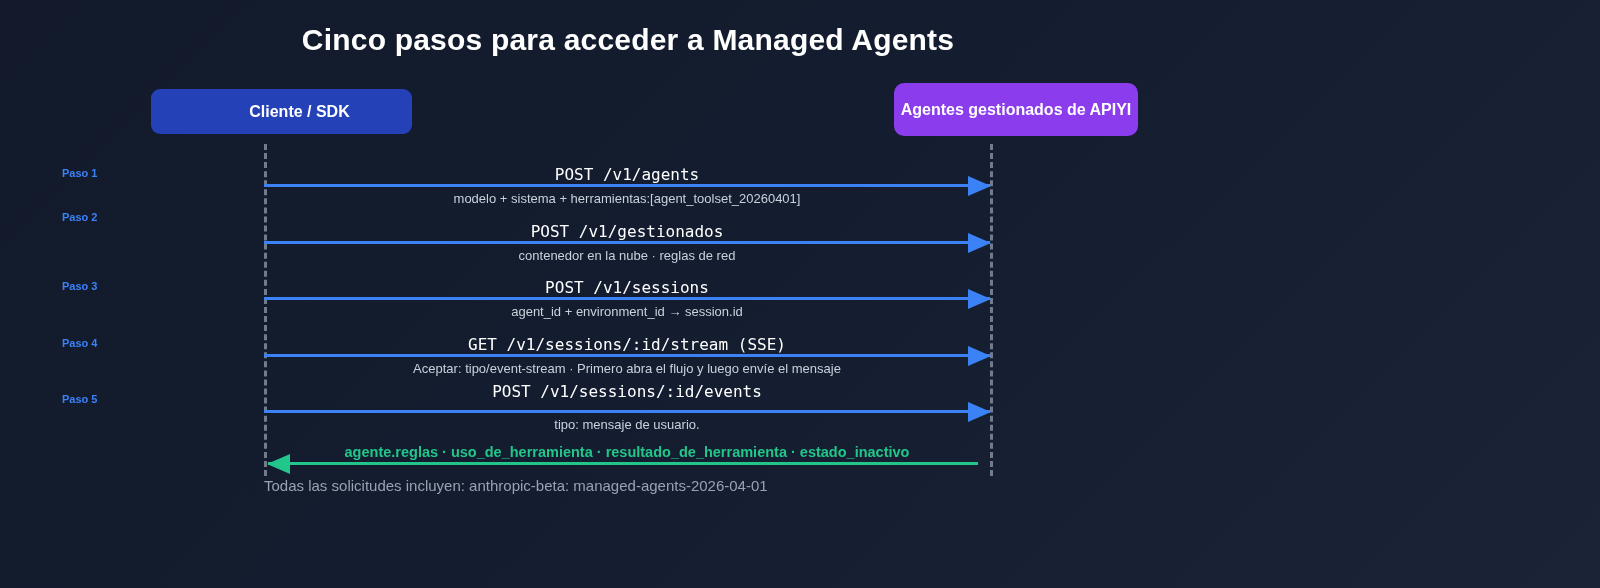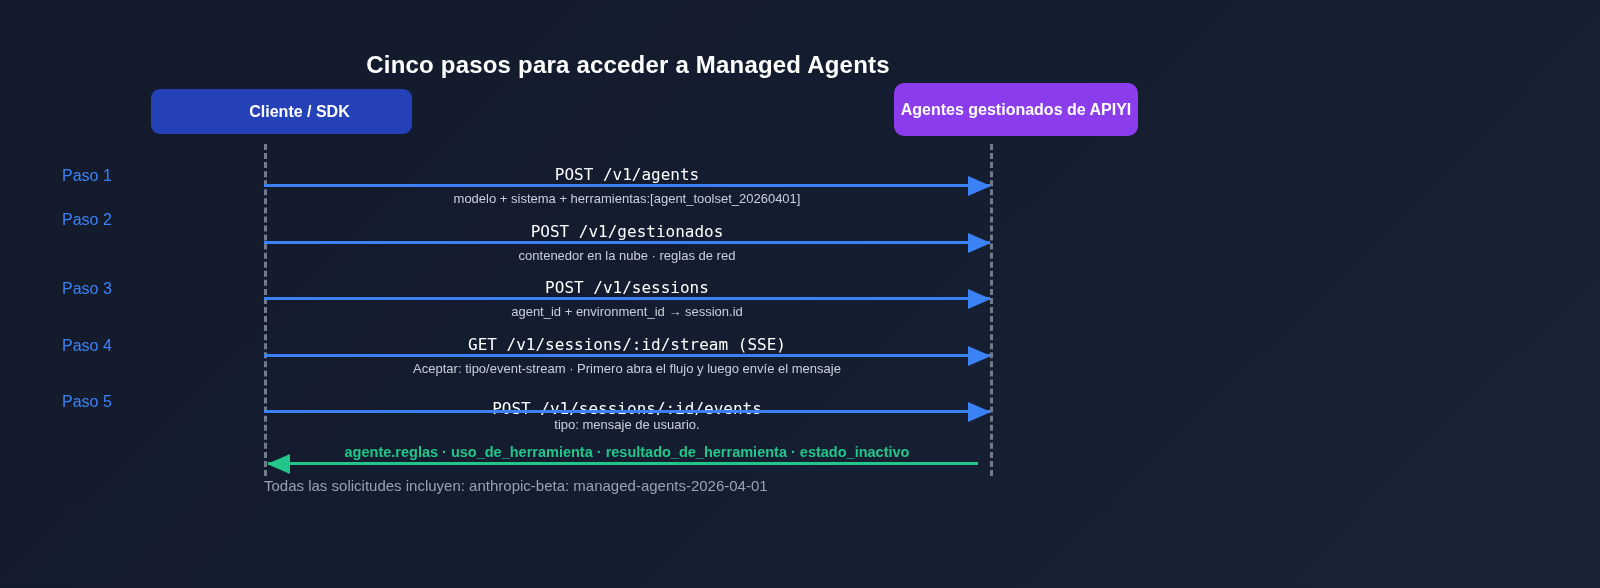--- a/index.html
+++ b/index.html
@@ -23,26 +23,25 @@
     overflow: hidden;
   }
 
   
   .title {
     position: absolute;
     left: 0;
     top: 23px;
     width: 1256px;
     text-align: center;
-    font-size: 24px;
+    font-size: 30px;
     font-weight: bold;
     color: #ffffff;
     letter-spacing: 0.2px;
     white-space: nowrap;
-    margin-top: 28px;
   }
 
   
   .actor {
     position: absolute;
     height: 45px;
     border-radius: 9px;
     display: flex;
     align-items: center;
     justify-content: center;
@@ -91,22 +90,22 @@
     position: absolute;
     left: 0;
     width: 1600px;
     height: 0;
   }
 
   .step-label {
     position: absolute;
     left: 62px;
     width: 140px;
-    font-size: 16px;
-    font-weight: normal;
+    font-size: 11px;
+    font-weight: bold;
     color: #3b82f6;
     white-space: nowrap;
   }
 
   
   .msg-title {
     position: absolute;
     left: 264px;
     width: 726px;
     text-align: center;
@@ -231,21 +230,21 @@
 
   <div class="step">
     <div class="step-label" style="top:337px">Paso 4</div>
     <div class="msg-title" style="top:335px">GET /v1/sessions/:id/stream (SSE)</div>
     <div class="arrow-lr" style="top:354px"></div>
     <div class="msg-sub" style="top:361px">Aceptar: tipo/event-stream · Primero abra el flujo y luego envíe el mensaje</div>
   </div>
 
   <div class="step">
     <div class="step-label" style="top:393px">Paso 5</div>
-    <div class="msg-title" style="top:399px">POST /v1/sessions/:id/events</div>
+    <div class="msg-title" style="top:382px">POST /v1/sessions/:id/events</div>
     <div class="arrow-lr" style="top:410px"></div>
     <div class="msg-sub" style="top:417px">tipo: mensaje de usuario.</div>
   </div>
 
   <div class="step">
     <div class="return-label" style="top:444px">agente.reglas · uso_de_herramienta · resultado_de_herramienta · estado_inactivo</div>
     <div class="arrow-rl" style="top:462px"></div>
   </div>
 
   <div class="footer-note">Todas las solicitudes incluyen: anthropic-beta: managed-agents-2026-04-01</div>

